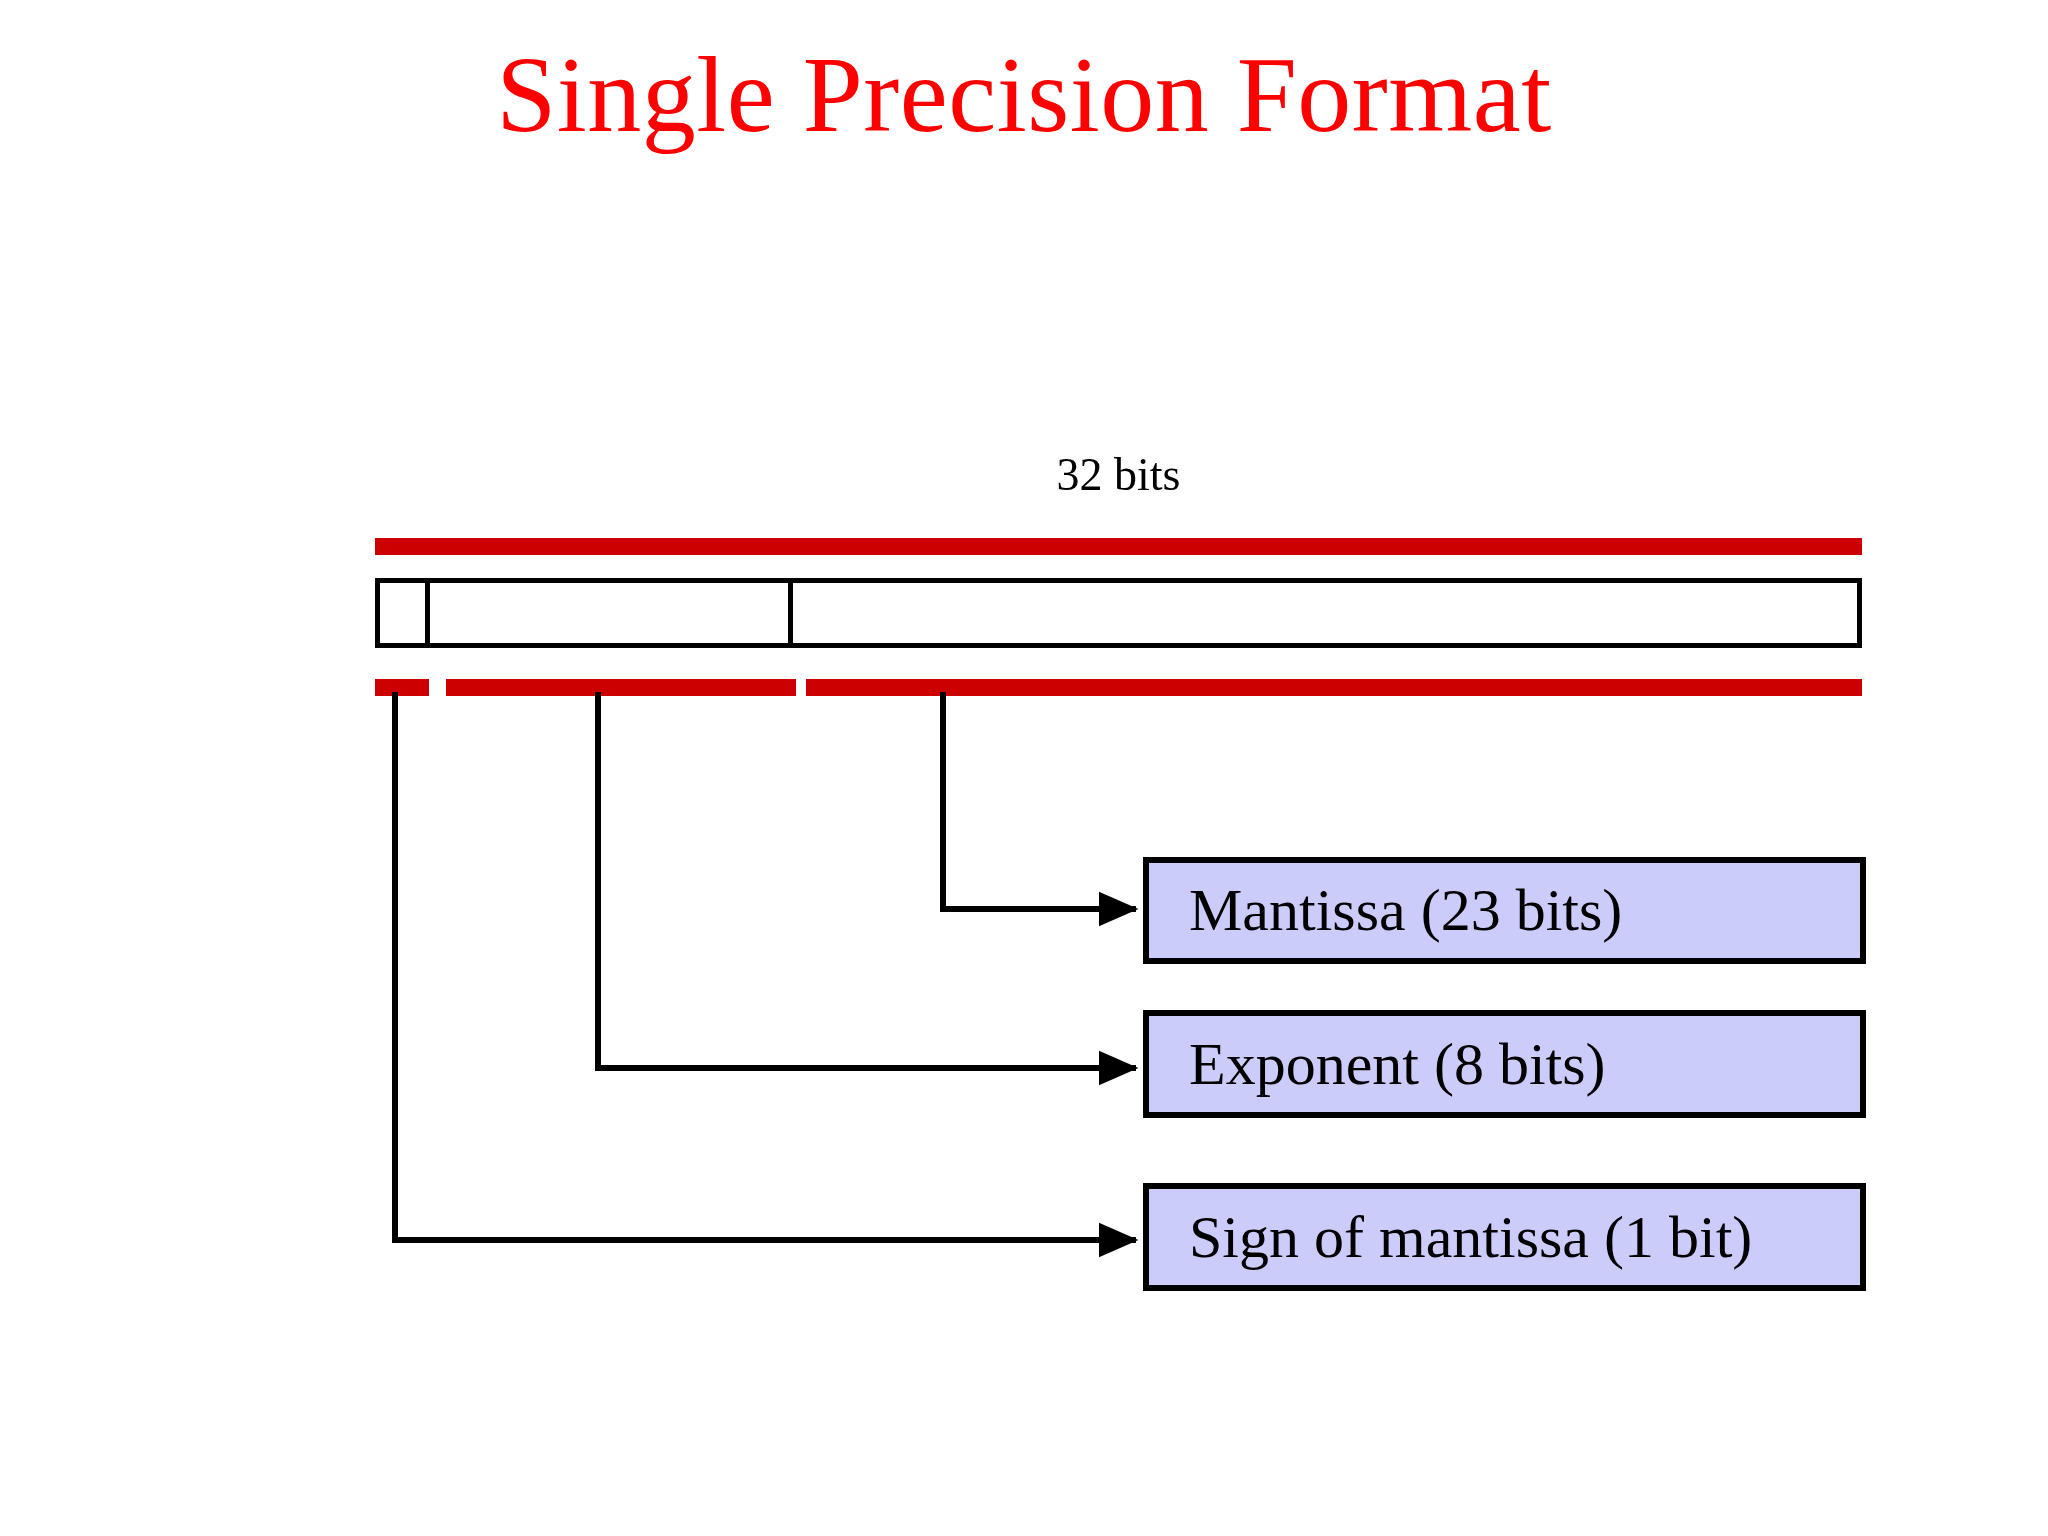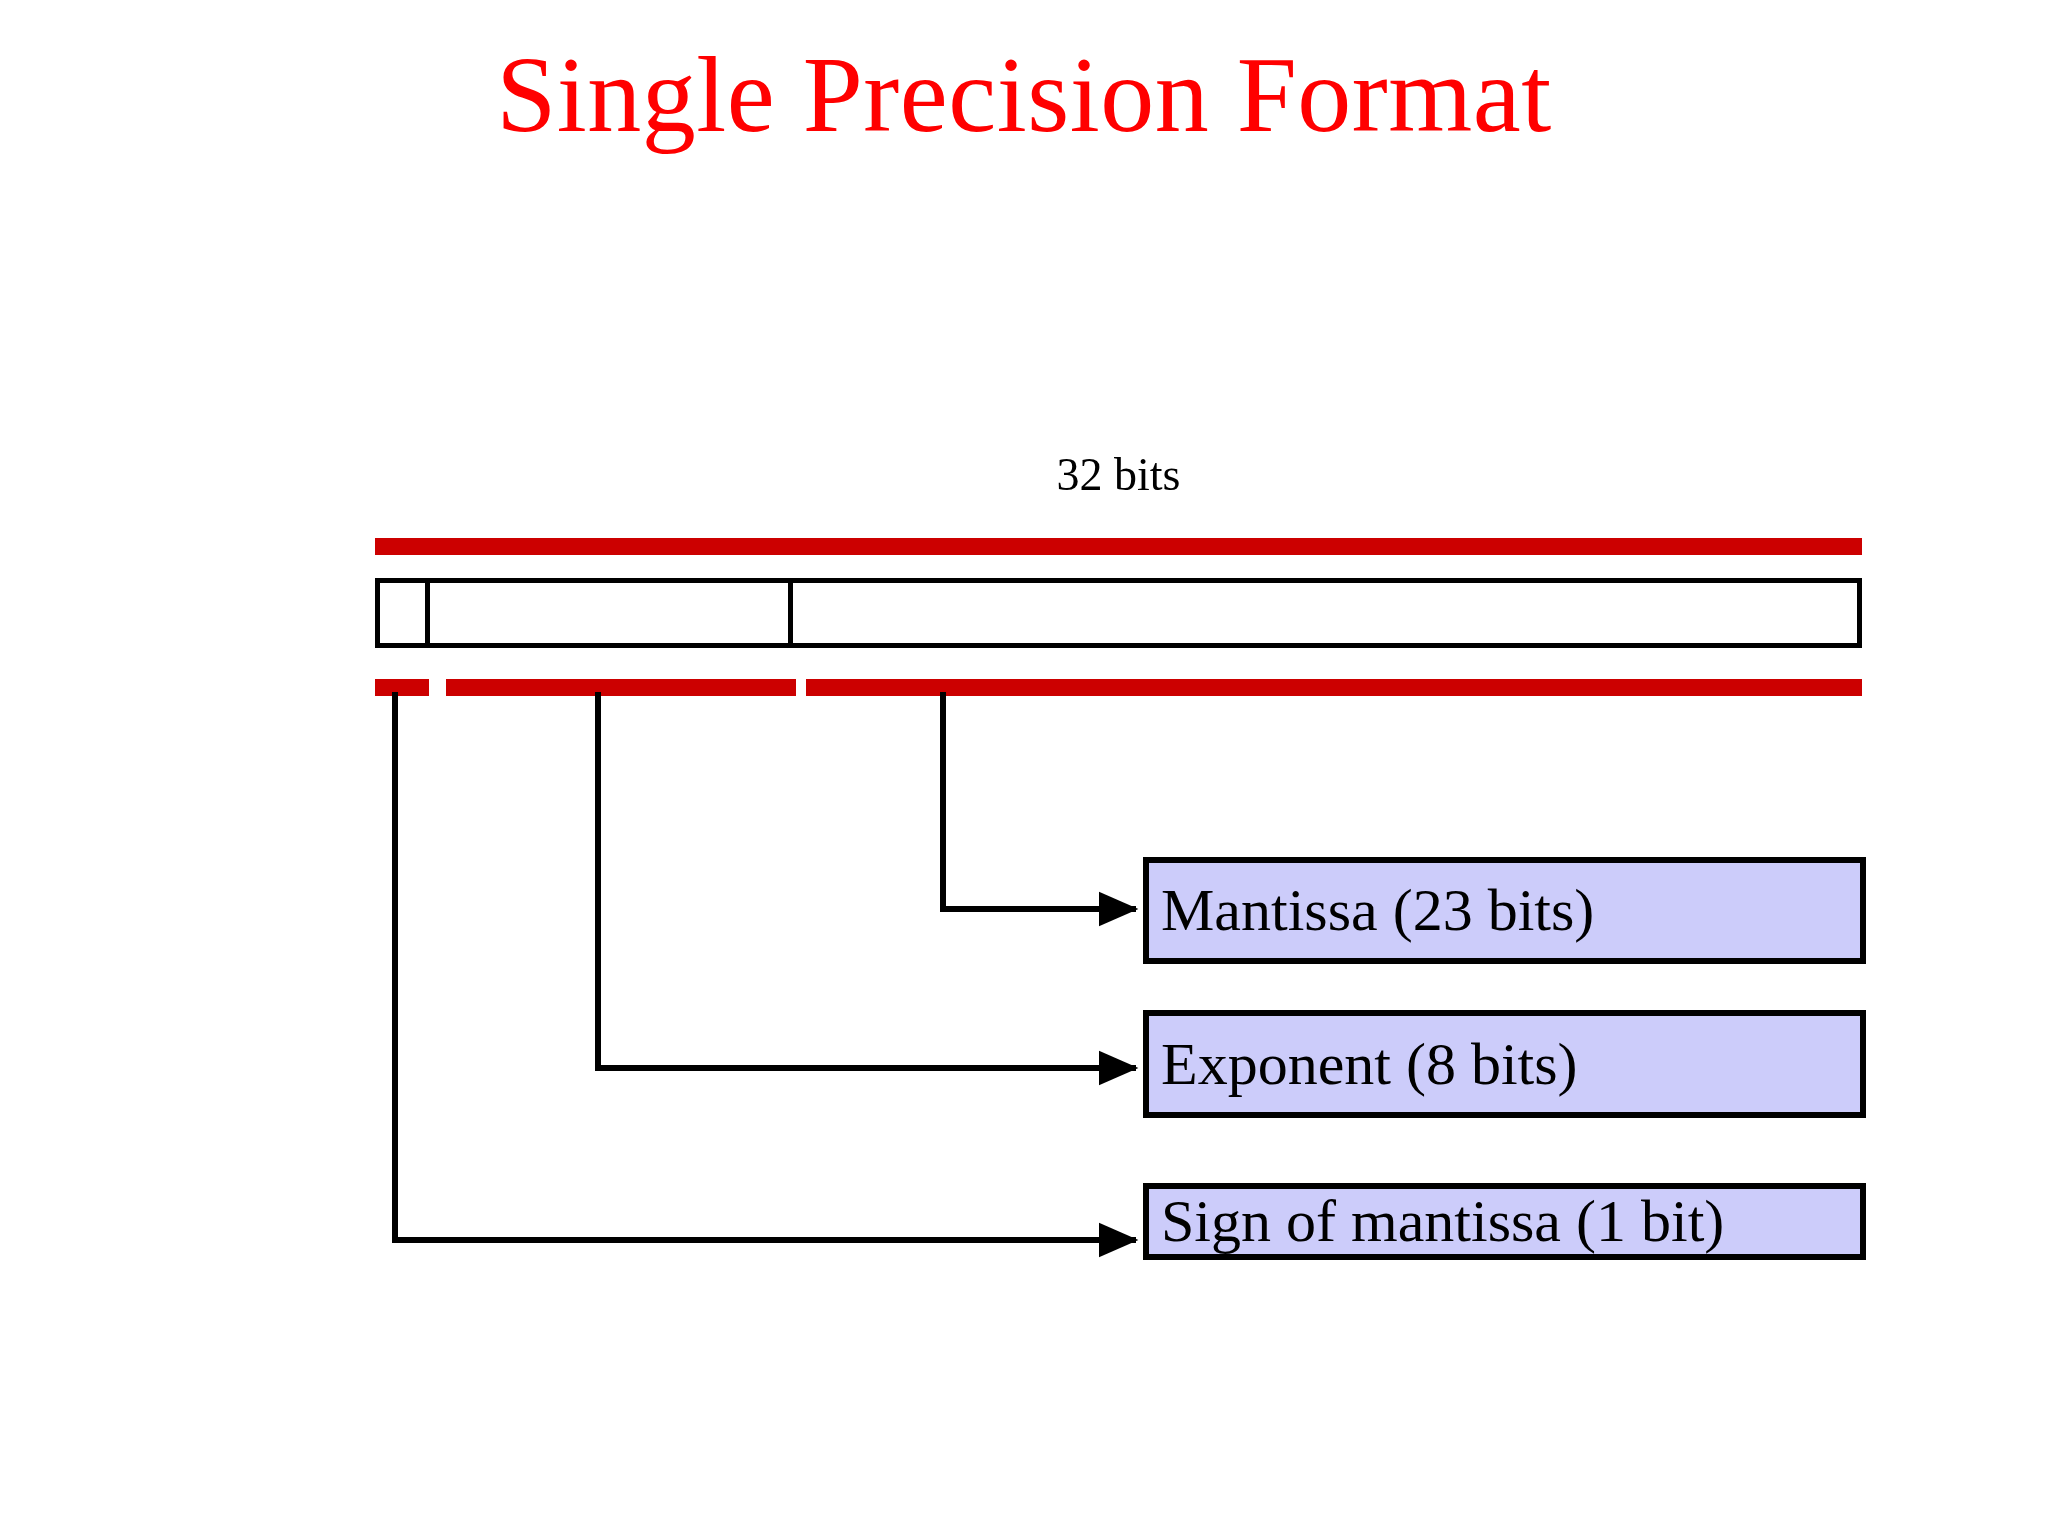--- a/index.html
+++ b/index.html
@@ -114,28 +114,28 @@
   
   .legend-box {
     position: absolute;
     left: 1143px;
     width: 723px;
     box-sizing: border-box;
     border: 6px solid #000000;
     background: #ccccfa;
     display: flex;
     align-items: center;
-    padding-left: 12px;
+    padding-left: 40px;
     font-size: 60px;
     color: #000000;
     white-space: nowrap;
   }
   #legend-mantissa { top: 857px;  height: 107px; }
   #legend-exponent { top: 1010px; height: 108px; }
-  #legend-sign     { top: 1183px; height: 77px; }
+  #legend-sign     { top: 1183px; height: 108px; }
 </style>
 </head>
 <body>
 
 <div id="slide">
 
   <div id="slide-title">Single Precision Format</div>
 
   <div id="bits-caption">32 bits</div>
 

